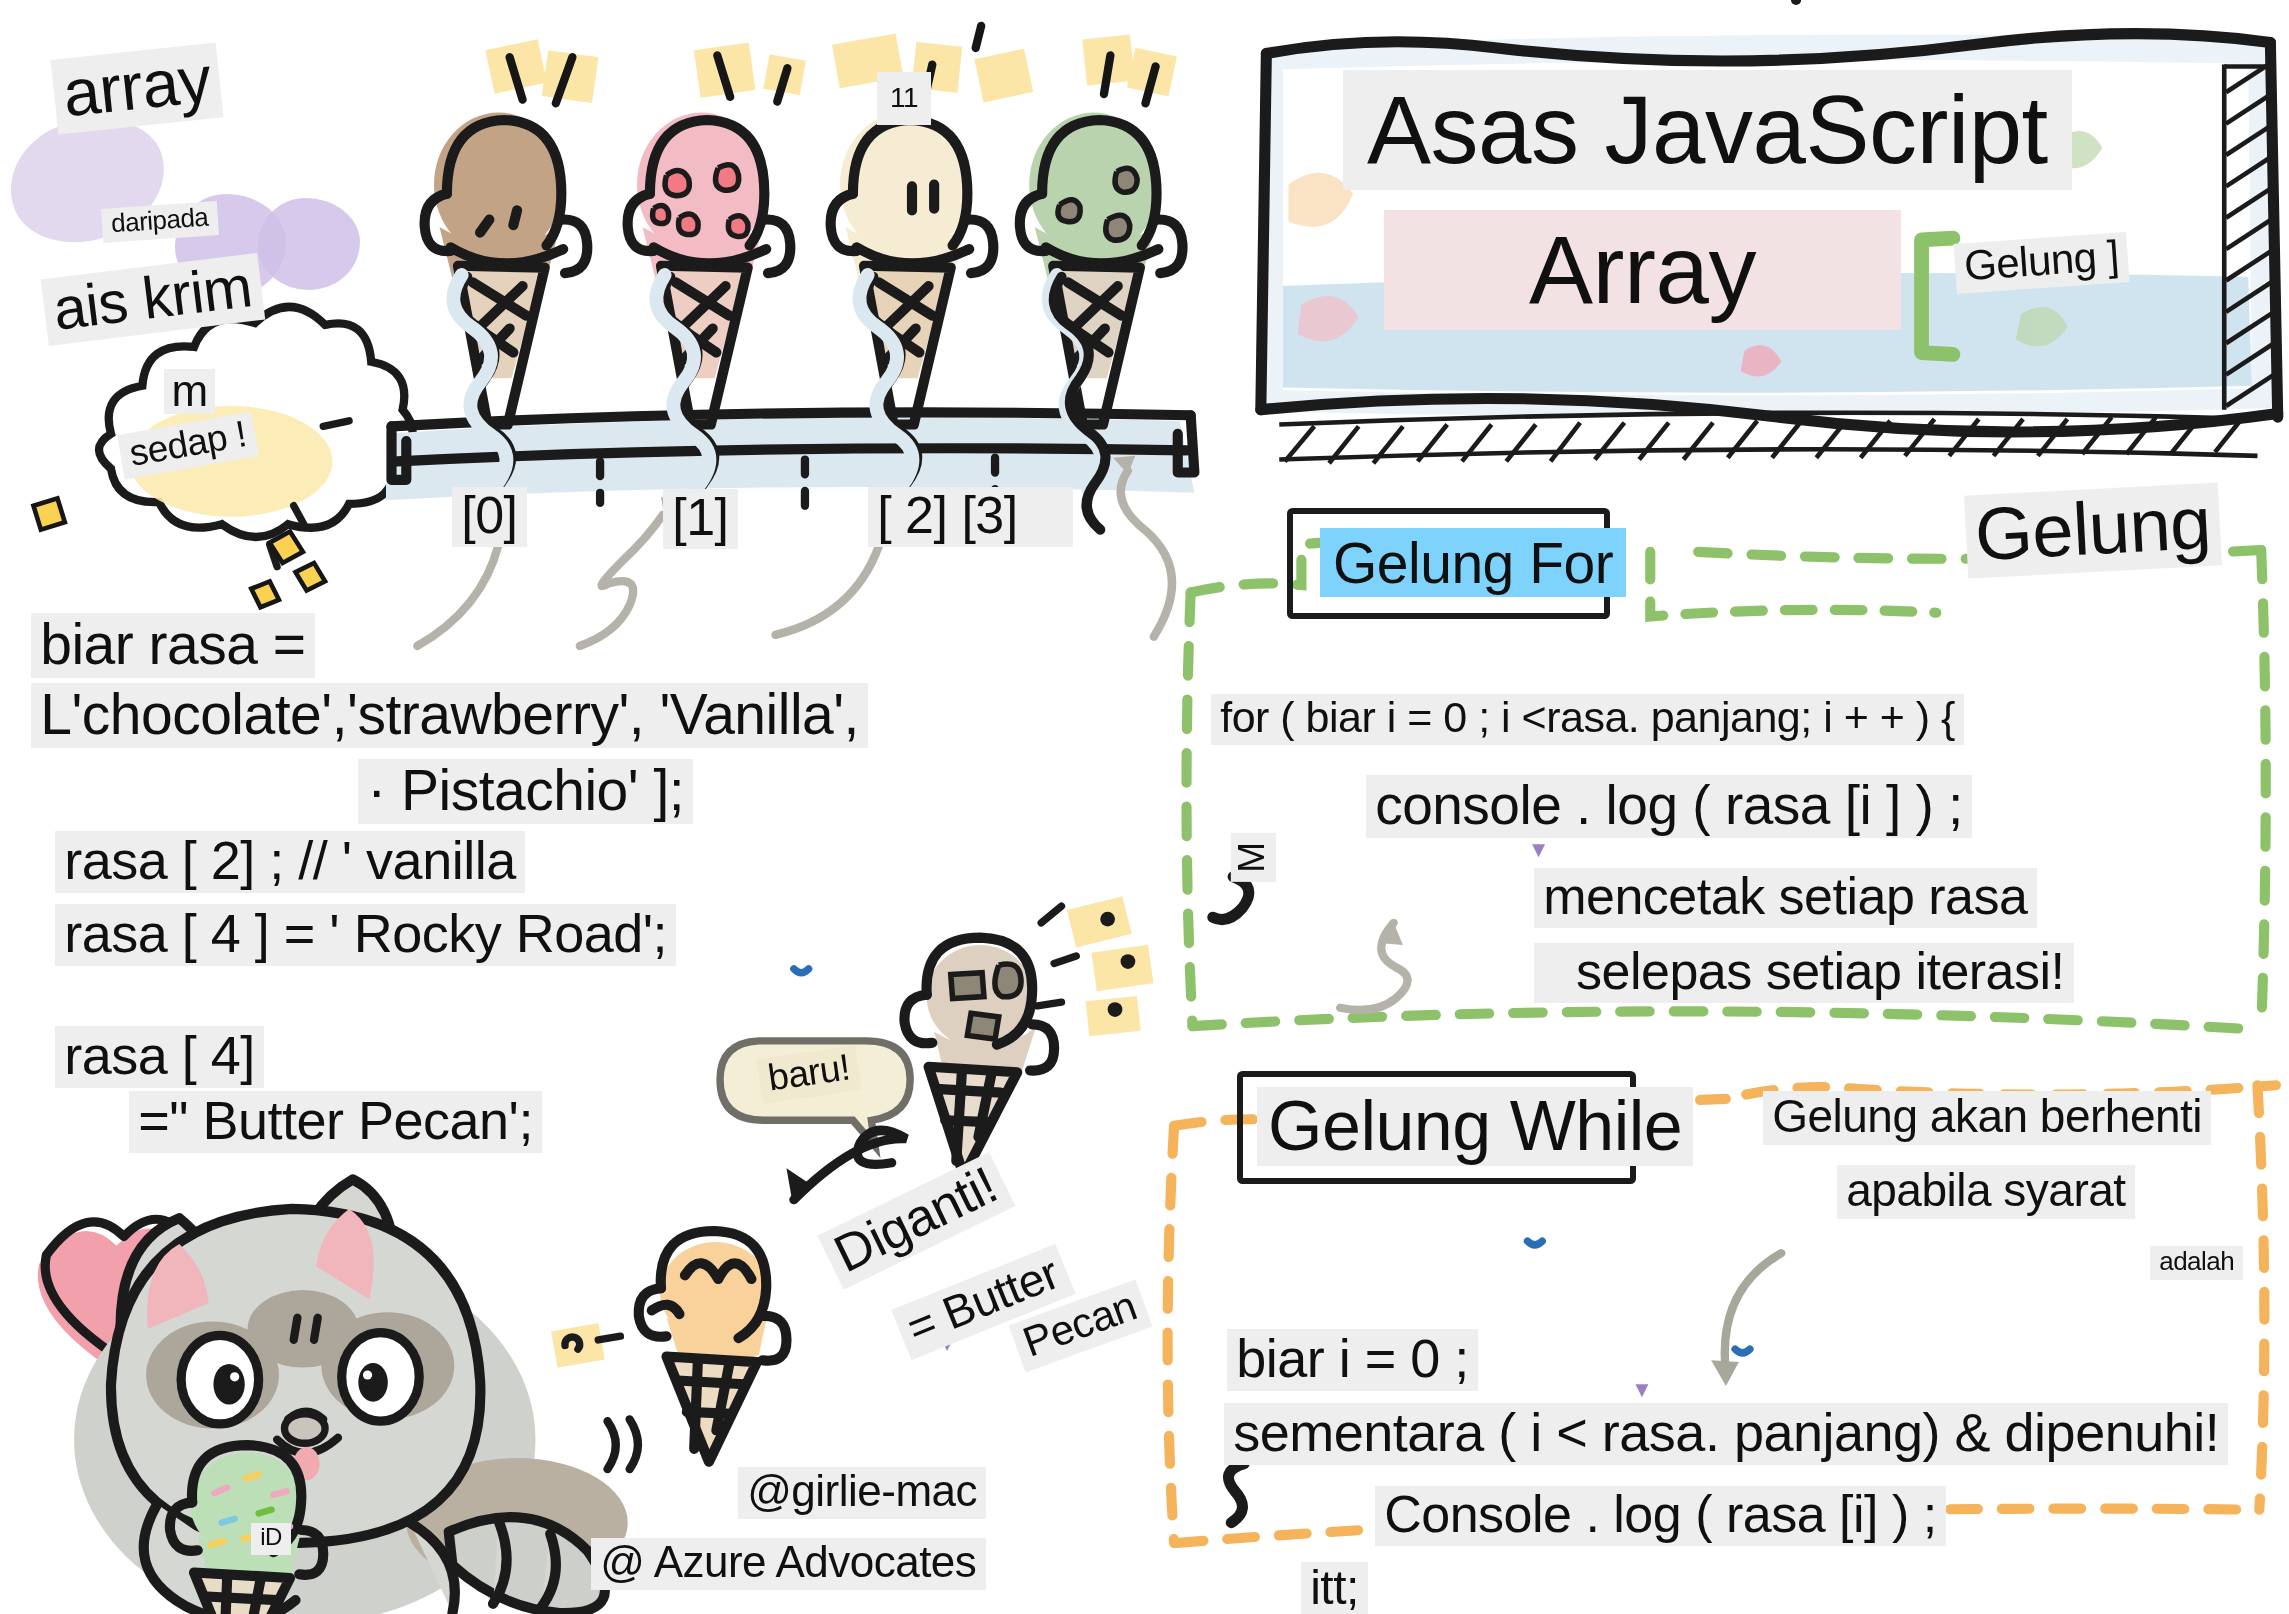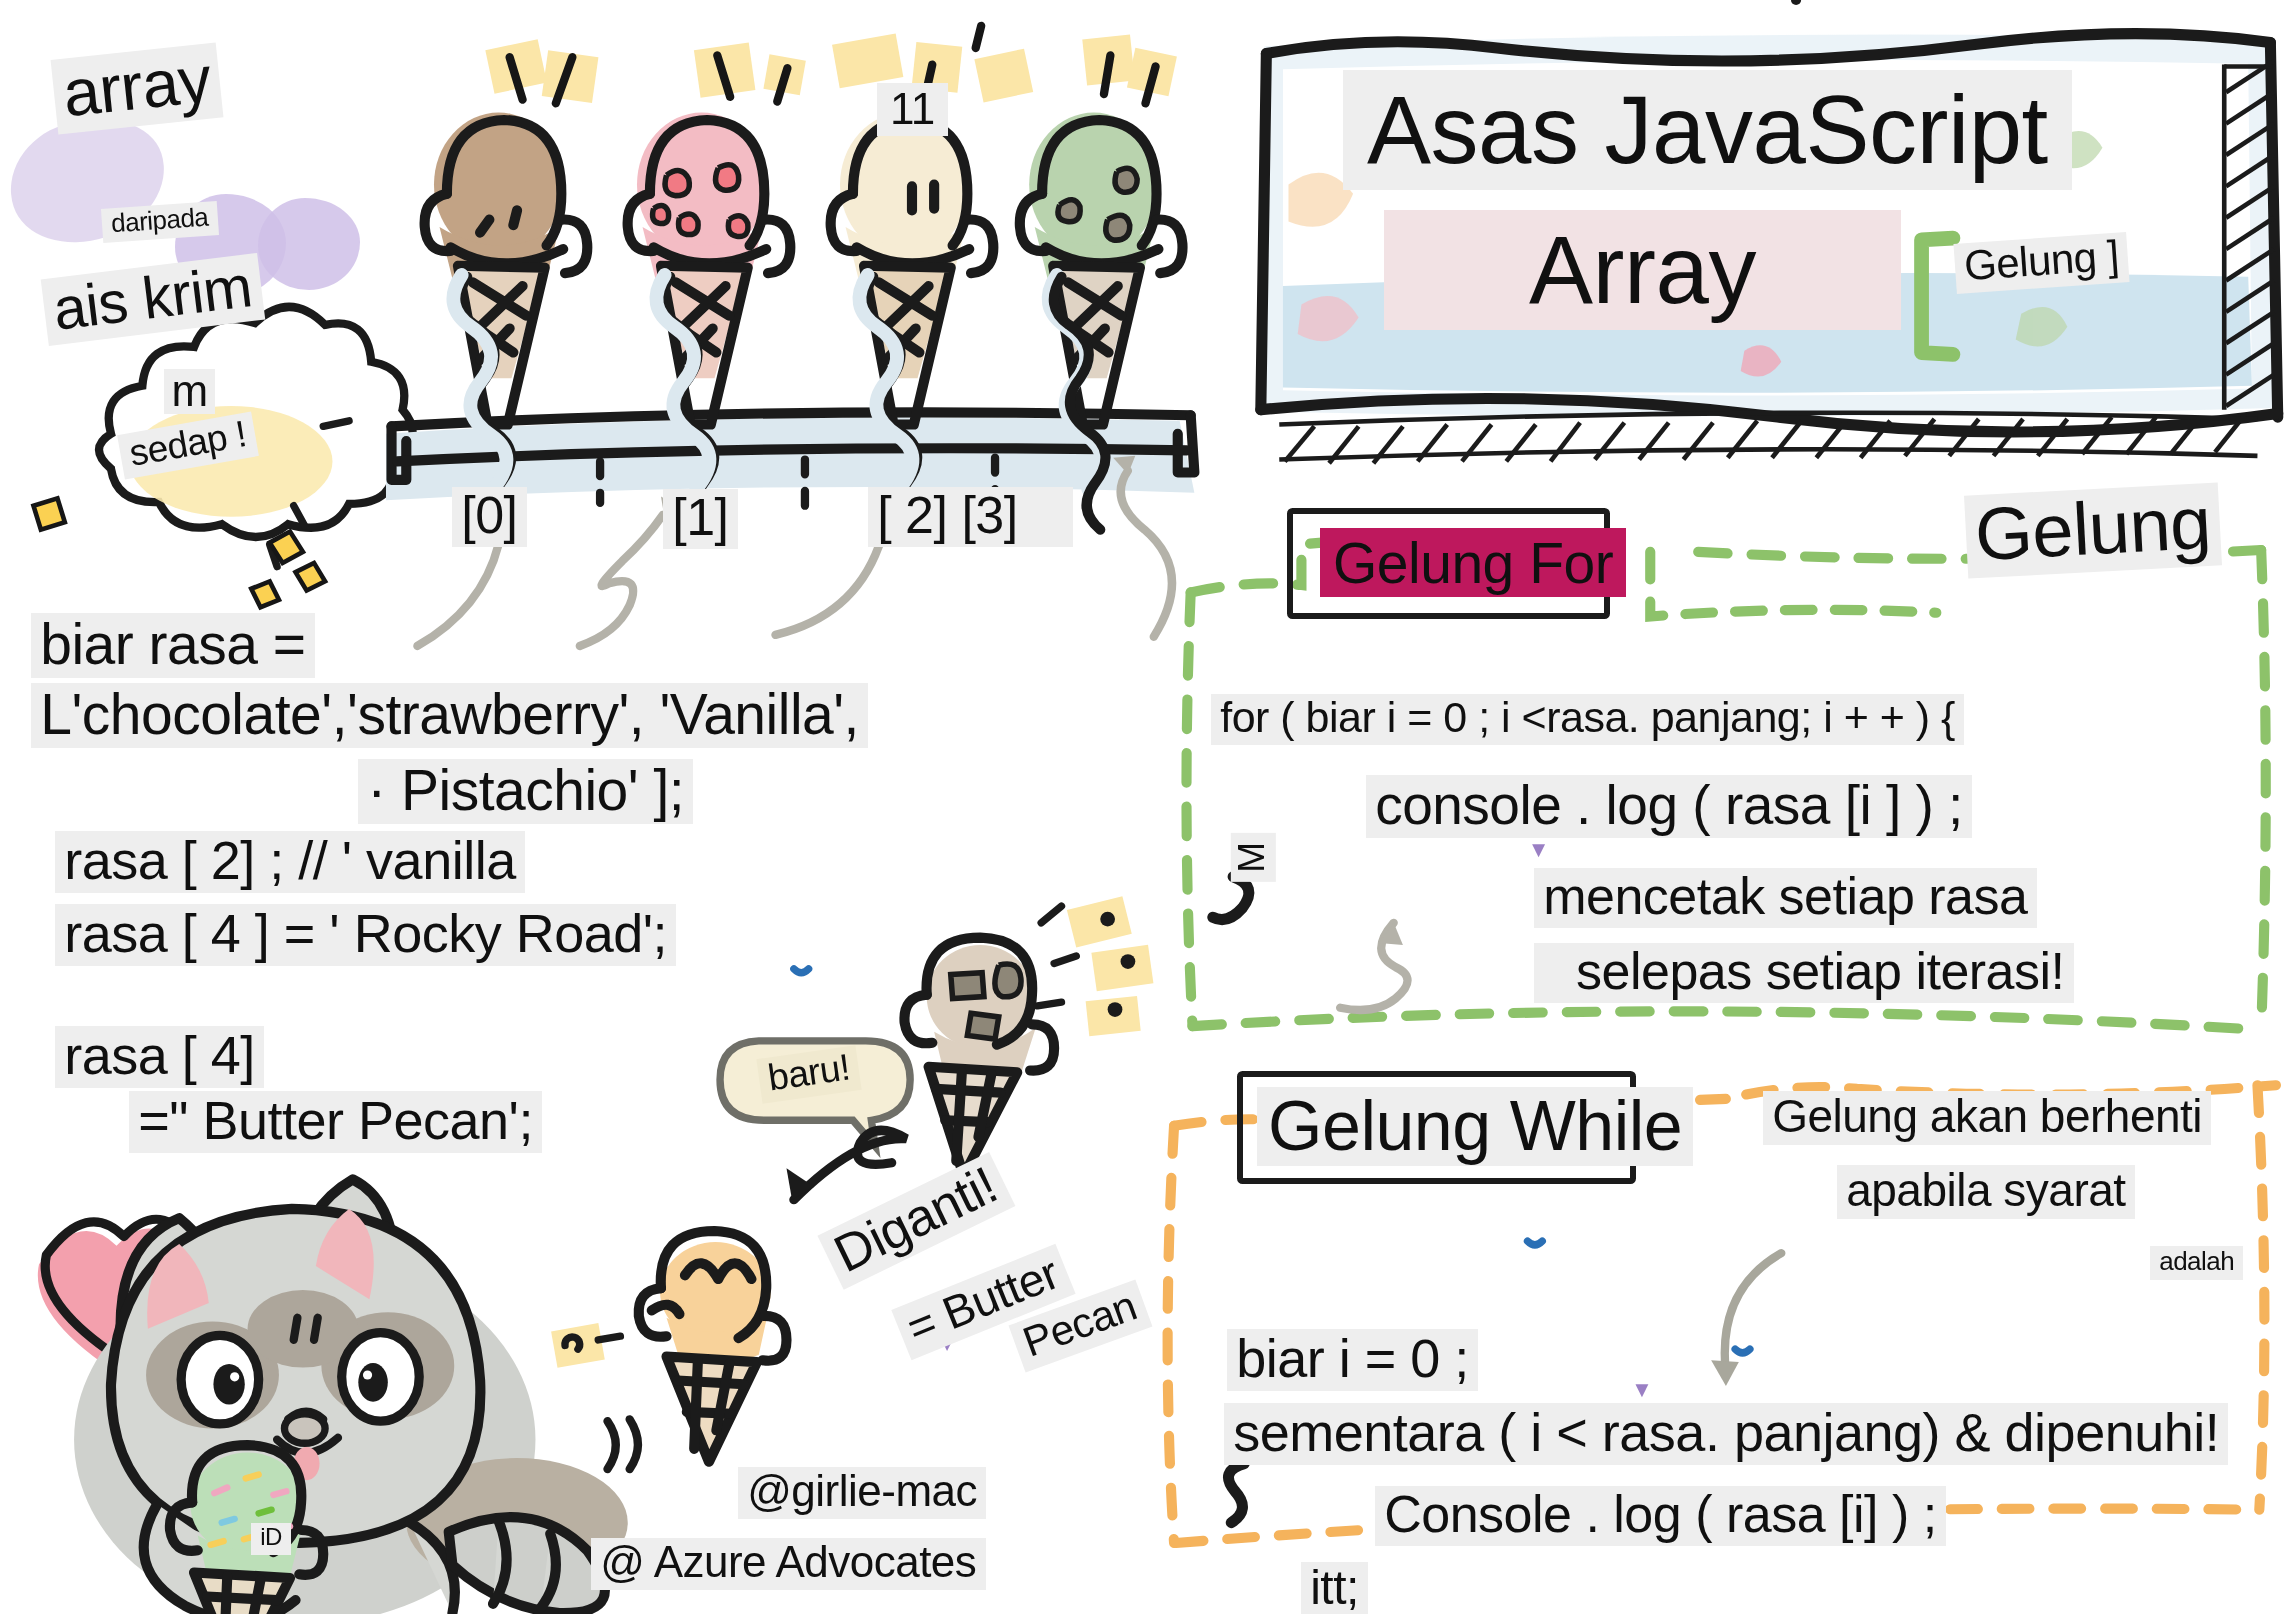--- a/index.html
+++ b/index.html
@@ -489,21 +489,21 @@
   <div class="hl" style="left:54px;top:51px;font-size:66px;transform:rotate(-6deg);">array</div>
 
   <div class="hl" style="left:102px;top:205px;font-size:26px;transform:rotate(-4deg);">daripada</div>
 
   <div class="hl" style="left:44px;top:266px;font-size:59px;transform:rotate(-7deg);">ais krim</div>
 
   <div class="hl plain" style="left:164px;top:369px;font-size:44px;background:#eeeeee;padding:0 7.4px;">m</div>
 
   <div class="hl" style="left:120px;top:423px;font-size:37px;transform:rotate(-10deg);">sedap !</div>
 
-  <div class="hl" style="left:877px;top:83px;font-size:44px;padding:4px 13px;">11</div>
+  <div class="hl" style="left:877px;top:72px;font-size:28px;padding:12px 13px;">11</div>
 
   <div class="hl" style="left:452px;top:487px;font-size:52px;">[0]</div>
   <div class="hl" style="left:663px;top:489px;font-size:52px;">[1]</div>
   <div class="hl" style="left:868px;top:487px;font-size:52px;padding-right:55px;">[ 2] [3]</div>
 
   <div class="hl" style="left:31px;top:613px;font-size:57px;">biar rasa =</div>
 
   <div class="hl" style="left:31px;top:683px;font-size:57px;text-align:right;">L'chocolate','strawberry', 'Vanilla',</div>
 
   <div class="hl" style="left:358px;top:759px;font-size:57px;">· Pistachio' ];</div>
@@ -529,21 +529,21 @@
   <div class="hl" style="left:738px;top:1467px;font-size:44px;">@girlie-mac</div>
   <div class="hl" style="left:591px;top:1538px;font-size:44px;">@ Azure Advocates</div>
 
   <div class="hl" style="left:1343px;top:70px;font-size:96px;padding:11px 24px;">Asas JavaScript</div>
   <div class="hl" style="left:1384px;top:210px;font-size:96px;padding:11px 24px;background:#f2e2e4;width:517px;text-align:center;">Array</div>
   <div class="hl" style="left:1955px;top:238px;font-size:42px;transform:rotate(-4deg);">Gelung ]</div>
 
   <div class="hl" style="left:1966px;top:489px;font-size:74px;transform:rotate(-3deg);">Gelung</div>
 
   <div class="tagbox" style="left:1287px;top:508px;width:323px;height:111px;"></div>
-  <div class="hl" style="left:1320px;top:528px;font-size:57px;background:#be185d;padding:5.5px 13px;">Gelung For</div>
+  <div class="hl" style="left:1320px;top:528px;font-size:57px;background:#7dd3fc;padding:5.5px 13px;">Gelung For</div>
 
   <div class="hl" style="left:1211px;top:694px;font-size:43px;">for ( biar i = 0 ; i &lt;rasa. panjang; i + + ) {</div>
   <div class="hl" style="left:1366px;top:775px;font-size:55px;">console . log ( rasa [i ] ) ;</div>
 
   <div class="hl plain" style="left:1229px;top:835px;font-size:37px;background:#eeeeee;transform:rotate(-90deg);">M</div>
 
   <div class="hl" style="left:1534px;top:868px;font-size:52px;">mencetak setiap rasa</div>
   <div class="hl" style="left:1534px;top:943px;font-size:52px;padding-left:42px;">selepas setiap iterasi!</div>
 
   <div class="tagbox" style="left:1237px;top:1071px;width:399px;height:113px;"></div>

